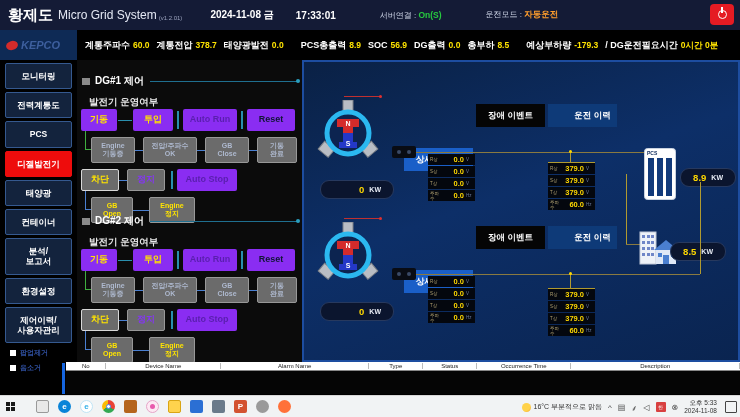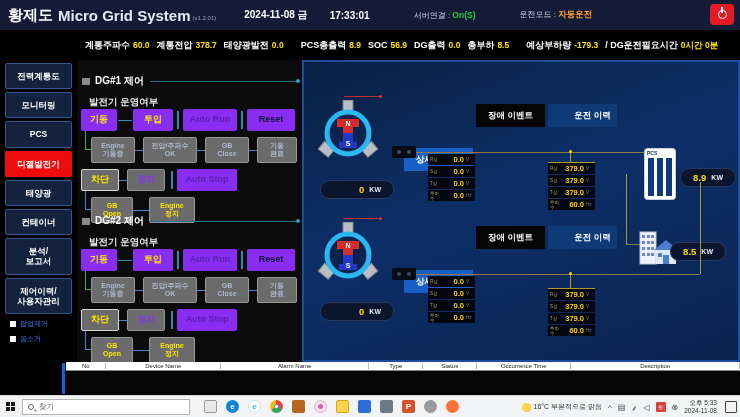--- a/index.html
+++ b/index.html
@@ -2,21 +2,21 @@
 <html><head>
 <meta charset="utf-8">
 <style>
   * { margin:0; padding:0; box-sizing:border-box; font-family:"Liberation Sans", sans-serif; }
   body { background:#222; }
   .screen { position:relative; width:740px; height:417px; overflow:hidden; background:#000; }
 
   
   .header { position:absolute; left:0; top:0; width:740px; height:30px; background:#141b36; display:flex; align-items:center; }
   .title-ko { font-size:15px; font-weight:bold; color:#fff; margin-left:8px; }
-  .title-en { font-size:15px; color:#e4e8f4; margin-left:5px; font-weight:bold; }
+  .title-en { font-size:12px; color:#e4e8f4; margin-left:5px; font-weight:normal; }
   .title-ver { font-size:6px; color:#9aa2bd; margin-left:2px; margin-top:6px; }
   .hdr-date { font-size:10px; font-weight:bold; color:#fff; margin-left:28px; }
   .hdr-time { font-size:10px; font-weight:bold; color:#fff; margin-left:22px; }
   .hdr-kv { font-size:8px; color:#cfd6e8; margin-left:44px; }
   .hdr-kv b.green { color:#27c93f; font-size:8.5px; }
   .hdr-kv b.orange { color:#ff9e2c; font-size:8.5px; }
   .power-btn { position:absolute; right:6px; top:4px; width:24px; height:21px; background:#e51b23; border-radius:4px; display:flex; align-items:center; justify-content:center; cursor:pointer; }
   .power-glyph { width:9px; height:9px; border:1.5px solid #fff; border-radius:50%; position:relative; }
   .power-glyph::after { content:""; position:absolute; left:2.7px; top:-4px; width:1.5px; height:6px; background:#fff; }
 
@@ -126,20 +126,24 @@
     <span class="title-ver">(v1.2.01)</span>
     <span class="hdr-date">2024-11-08 금</span>
     <span class="hdr-time">17:33:01</span>
     <span class="hdr-kv"><span>서버연결 : </span><b class="green">On(S)</b></span>
     <span class="hdr-kv"><span>운전모드 : </span><b class="orange">자동운전</b></span>
     <div class="power-btn">
         <div class="power-glyph"></div>
       </div>
   </div>
 
+  <div class="logo">
+    <div class="logo-ball"></div>
+    <span class="logo-txt">KEPCO</span>
+  </div>
 
   <div class="metrics">
     <span class="metric">
         <span class="ml">계통주파수</span>
         <span class="mv">60.0</span>
       </span>
     <span class="metric">
         <span class="ml">계통전압</span>
         <span class="mv">378.7</span>
       </span>
@@ -167,28 +171,29 @@
         <span class="ml">예상부하량</span>
         <span class="mv">-179.3</span>
       </span>
     <span class="metric">
         <span class="ml">/ DG운전필요시간</span>
         <span class="mv">0시간 0분</span>
       </span>
   </div>
 
   <div class="sidebar">
+    <div class="side-btn">모니터링</div>
     <div class="side-btn">전력계통도</div>
-    <div class="side-btn">모니터링</div>
     <div class="side-btn">PCS</div>
     <div class="side-btn active">디젤발전기</div>
     <div class="side-btn">태양광</div>
     <div class="side-btn">컨테이너</div>
     <div class="side-btn" style="white-space:pre-line">분석/
 보고서</div>
+    <div class="side-btn">환경설정</div>
     <div class="side-btn" style="white-space:pre-line">제어이력/
 사용자관리</div>
     <div class="side-check">
         <span class="box"></span>
         <span class="cl">팝업제거</span>
       </div>
     <div class="side-check">
         <span class="box"></span>
         <span class="cl">음소거</span>
       </div>
@@ -506,24 +511,20 @@
 
   <div class="taskbar">
     <div class="tb-start">
         <div class="grid">
           <i></i>
           <i></i>
           <i></i>
           <i></i>
         </div>
       </div>
-    <div class="tb-search">
-      <span class="mag"></span>
-      <span class="ph">찾기</span>
-    </div>
     <div class="tb-icons">
       <div class="tb-ic" style="background:#e8e8e8;border:1px solid #999;"></div>
       <div class="tb-ic round" style="background:#0a84d8;">e</div>
       <div class="tb-ic round" style="background:#fff;color:#35b1e8;border:1px solid #bfe4f5;">e</div>
       <div class="tb-ic round" style="background:conic-gradient(#ea4335 0 33%, #34a853 33% 66%, #fbbc05 66% 100%);">
           <span style="width:5px;height:5px;background:#fff;border:1px solid #4285f4;border-radius:50%;"></span>
         </div>
       <div class="tb-ic" style="background:#b5651d;"></div>
       <div class="tb-ic round" style="background:#fde9f3;border:1px solid #e6a5c8;">
           <span style="width:5px;height:5px;background:#e85aad;border-radius:50%;"></span>

